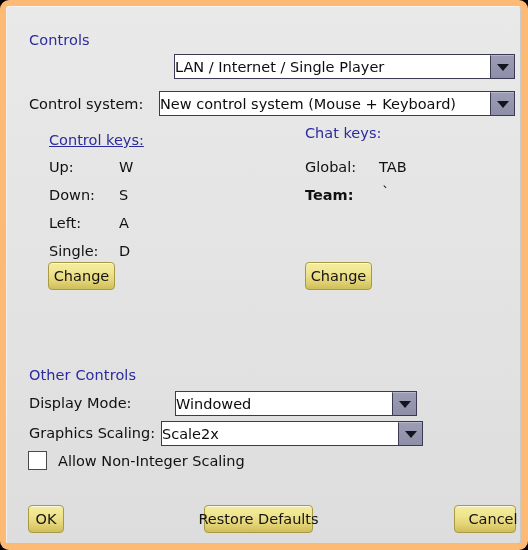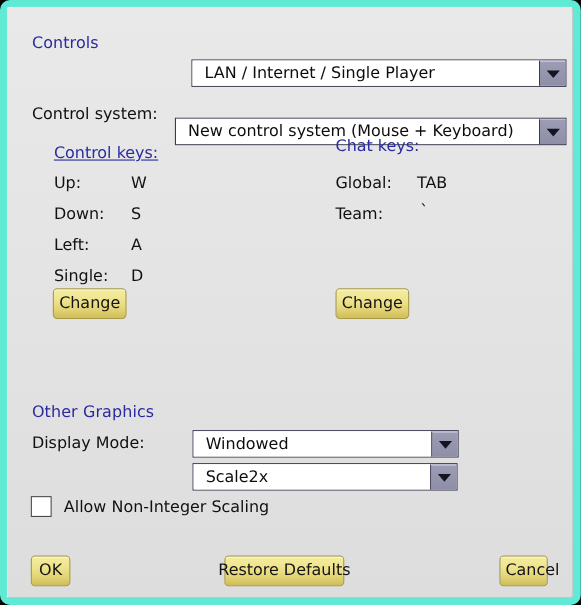--- a/index.html
+++ b/index.html
@@ -13,21 +13,21 @@
     overflow: hidden;
     font-family: "DejaVu Sans", sans-serif;
   }
 
   #window {
     position: absolute;
     left: 0; top: 0;
     width: 528px;
     height: 550px;
     box-sizing: border-box;
-    background: #5eead4;
+    background: #fdba74;
     border-radius: 9px;
     padding: 6px 7px 6px 6px;
   }
 
   #panel {
     position: relative;
     width: 100%;
     height: 100%;
     box-sizing: border-box;
     background: linear-gradient(to bottom, #e9e9e9 0%, #e4e4e4 45%, #dddddd 100%);
@@ -80,21 +80,21 @@
     background: #ffffff;
     border: 1px solid #3a3a52;
     display: flex;
     align-items: stretch;
     cursor: default;
   }
   .combo .combo-text {
     flex: 1 1 auto;
     display: flex;
     align-items: center;
-    padding-left: 11px;
+    padding-left: 0;
     font-size: 14.5px;
     color: #0d0d0d;
     white-space: nowrap;
     overflow: hidden;
     background: #ffffff;
   }
   .combo .combo-btn {
     flex: 0 0 23px;
     width: 23px;
     background: linear-gradient(to bottom, #9c9cb4 0%, #8e8ea8 100%);
@@ -162,21 +162,21 @@
 
     <div class="combo" style="left:167px; top:47px; width:341px;">
       <div class="combo-text">LAN / Internet / Single Player</div>
       <div class="combo-btn">
         <span class="arrow-down"></span>
       </div>
     </div>
 
     <div class="abs field-label" style="left:22px; top:89px;">Control system:</div>
 
-    <div class="combo" style="left:152px; top:100px; width:356px;">
+    <div class="combo" style="left:152px; top:84px; width:356px;">
       <div class="combo-text">New control system (Mouse + Keyboard)</div>
       <div class="combo-btn">
         <span class="arrow-down"></span>
       </div>
     </div>
 
     <div class="abs sub-header" style="left:42px; top:125px;text-decoration:underline;">Control keys:</div>
 
     <div class="abs key-label" style="left:42px; top:152px;">Up:</div>
     <div class="abs key-value" style="left:112px; top:152px;">W</div>
@@ -190,49 +190,50 @@
     <div class="abs key-label" style="left:42px; top:236px;">Single:</div>
     <div class="abs key-value" style="left:112px; top:236px;">D</div>
 
     <div class="gbtn" style="left:41px; top:255px; width:67px;">Change</div>
 
     <div class="abs sub-header" style="left:298px; top:118px;">Chat keys:</div>
 
     <div class="abs key-label" style="left:298px; top:152px;">Global:</div>
     <div class="abs key-value" style="left:372px; top:152px;">TAB</div>
 
-    <div class="abs key-label" style="left:298px; top:180px;">Team:</div>
+    <div class="abs key-label" style="left:298px; top:180px;font-weight:bold;">Team:</div>
     <div class="abs key-value" style="left:375px; top:177px;">`</div>
 
     <div class="gbtn" style="left:298px; top:255px; width:67px;">Change</div>
 
-    <div class="abs section-header" style="left:22px; top:360px;">Other Graphics</div>
+    <div class="abs section-header" style="left:22px; top:360px;">Other Controls</div>
 
     <div class="abs field-label" style="left:22px; top:388px;">Display Mode:</div>
 
     <div class="combo" style="left:168px; top:384px; width:242px;">
       <div class="combo-text">Windowed</div>
       <div class="combo-btn">
         <span class="arrow-down"></span>
       </div>
     </div>
 
-
-    <div class="combo" style="left:168px; top:414px; width:241px;">
+    <div class="abs field-label" style="left:22px; top:418px;">Graphics Scaling:</div>
+
+    <div class="combo" style="left:154px; top:414px; width:262px;">
       <div class="combo-text">Scale2x</div>
       <div class="combo-btn">
         <span class="arrow-down"></span>
       </div>
     </div>
 
     <div class="checkbox-row" style="left:21px; top:444px;">
       <span class="checkbox-box"></span>
       <span class="checkbox-label">Allow Non-Integer Scaling</span>
     </div>
 
     <div class="gbtn" style="left:21px; top:498px; width:36px;">OK</div>
 
     <div class="gbtn" style="left:197px; top:498px; width:109px;">Restore Defaults</div>
 
-    <div class="gbtn" style="left:447px; top:498px; width:44px;padding-left:24px;">Cancel</div>
+    <div class="gbtn" style="left:447px; top:498px; width:62px;padding-left:24px;">Cancel</div>
 
   </div>
 </div>
 
 </body></html>

